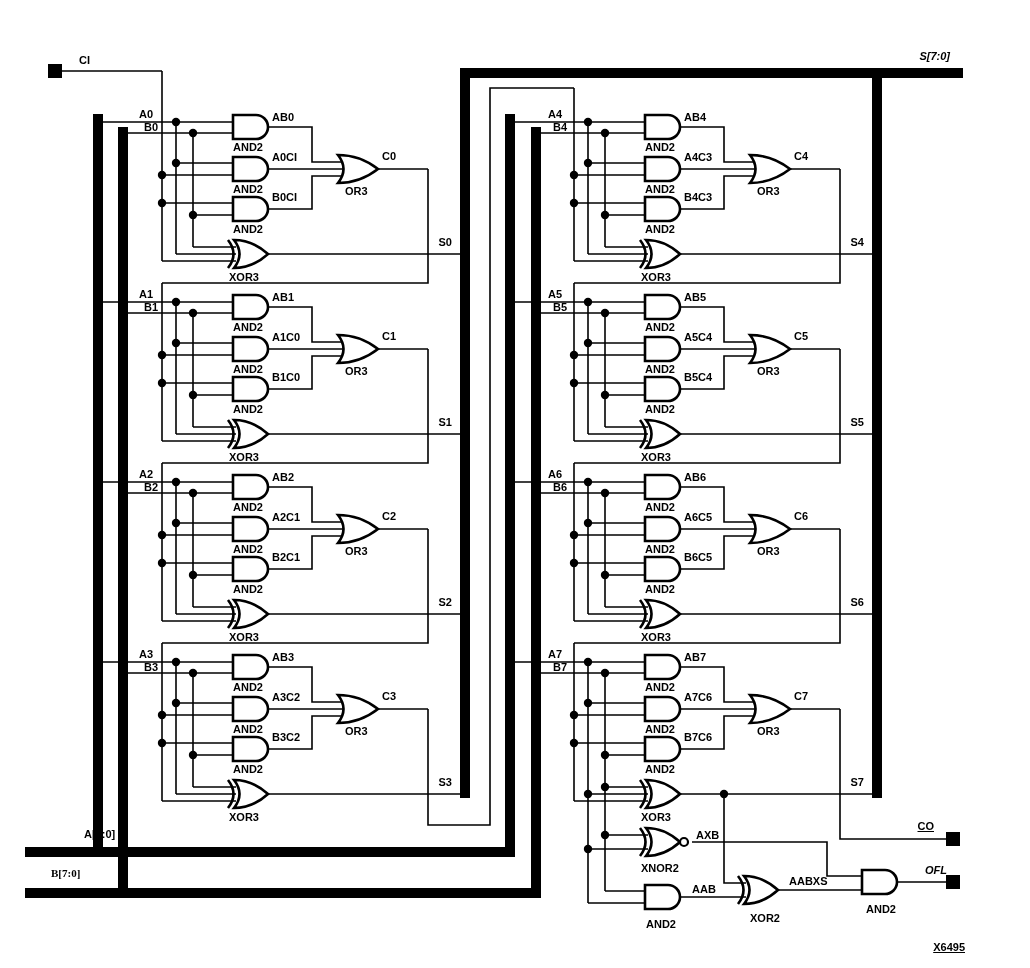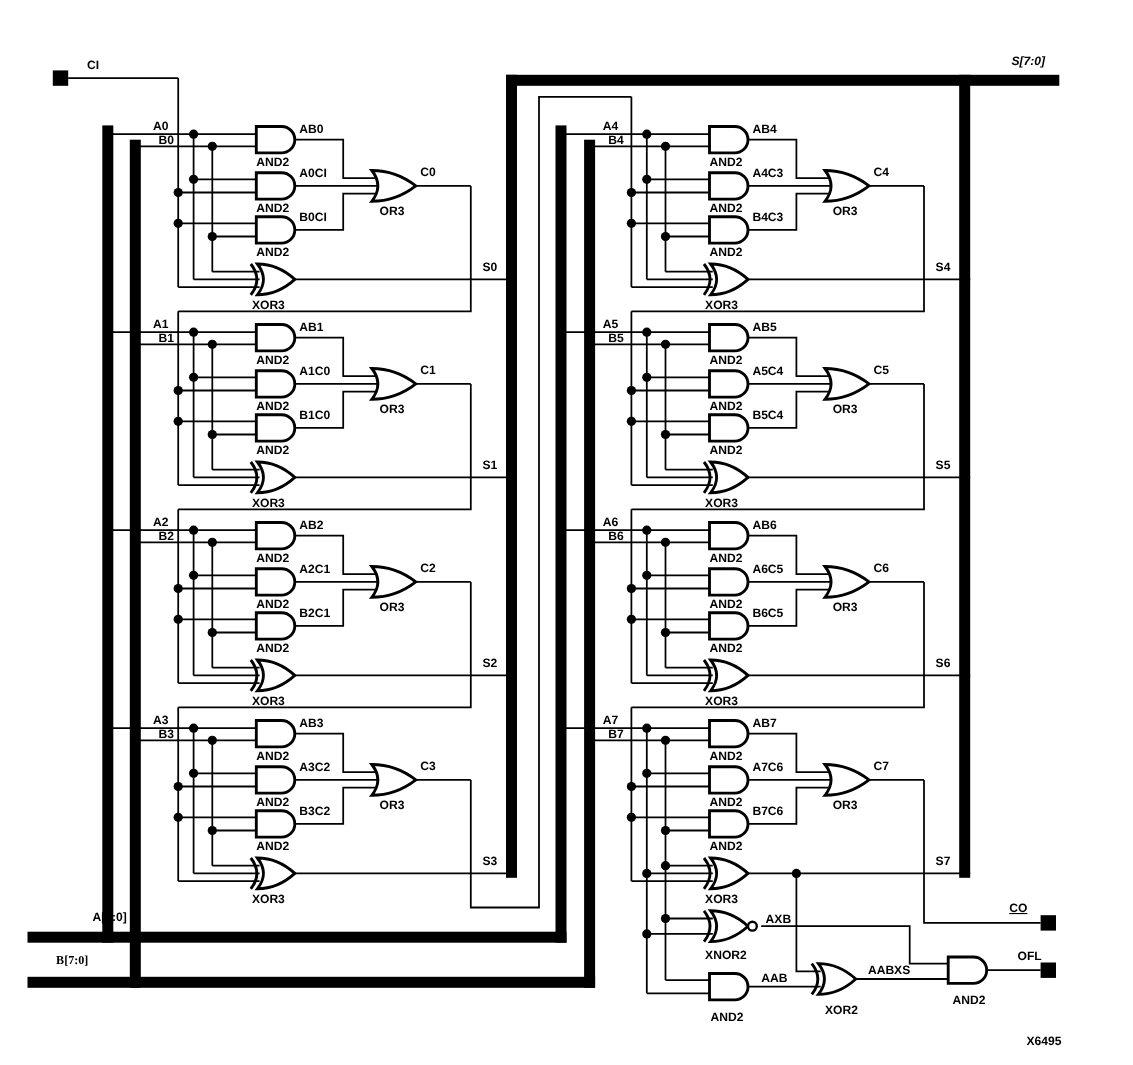--- a/index.html
+++ b/index.html
@@ -390,15 +390,15 @@
       <rect x="48" y="64" width="14" height="14" fill="#000000"></rect>
       <rect x="946" y="832" width="14" height="14" fill="#000000"></rect>
       <rect x="946" y="875" width="14" height="14" fill="#000000"></rect>
     </svg>
 
   <div class="io" style="left:79px;top:54px;">CI</div>
   <div class="io" style="right:80px;top:50px;font-style:italic;">S[7:0]</div>
   <div class="io" style="left:48px;top:828px;margin-left:36px;">A[7:0]</div>
   <div class="io" style="left:51px;top:867px;font-family:Liberation Serif, serif;">B[7:0]</div>
   <div class="io" style="right:96px;top:820px;text-decoration:underline;">CO</div>
-  <div class="io" style="right:83px;top:864px;">OFL</div>
-  <div class="io" style="right:65px;top:941px;">X6495</div>
+  <div class="io" style="right:83px;top:864px;font-style:italic;">OFL</div>
+  <div class="io" style="right:65px;top:941px;text-decoration:underline;">X6495</div>
 </div>
 
 </body></html>

